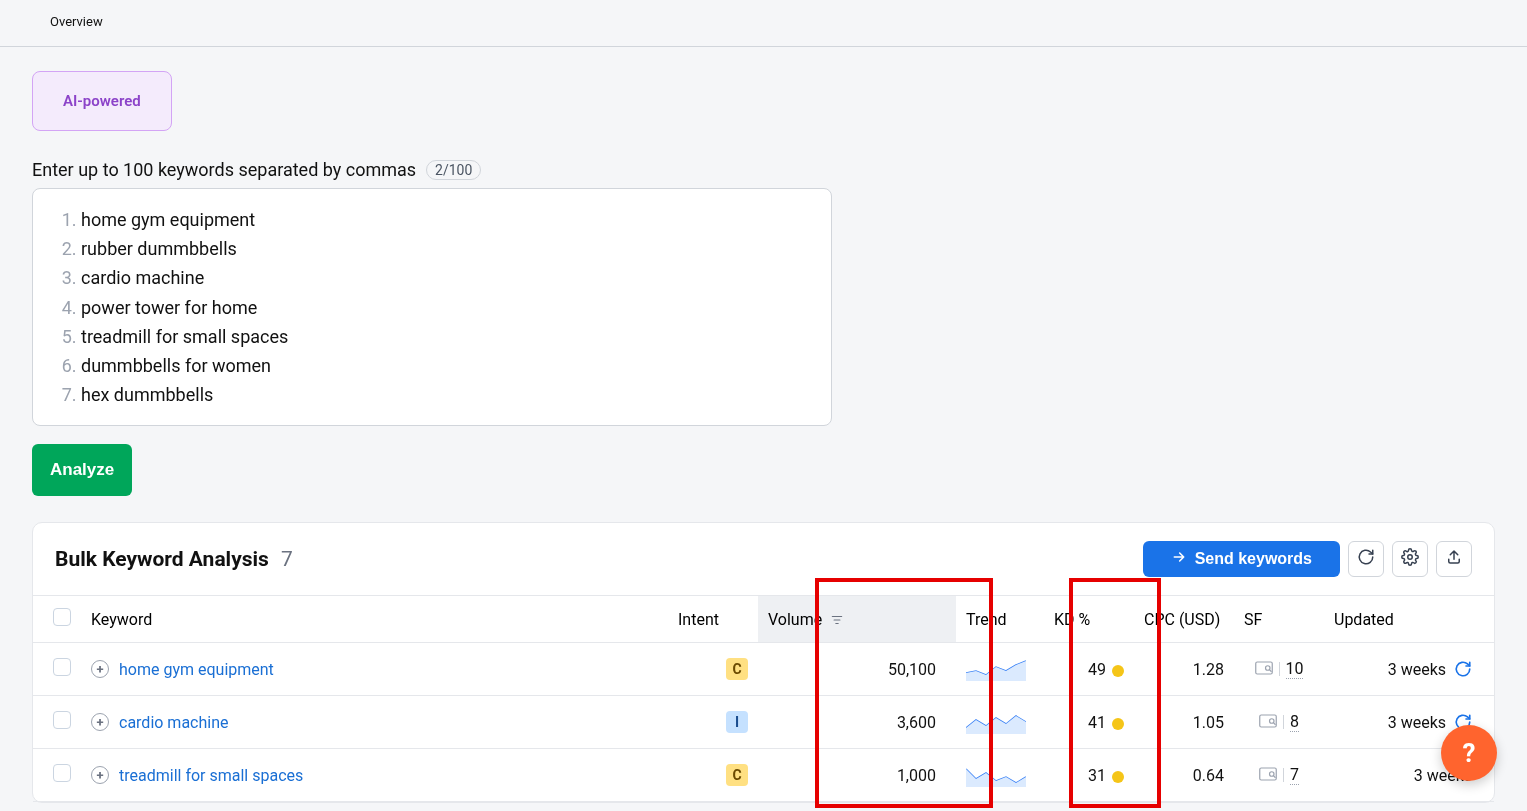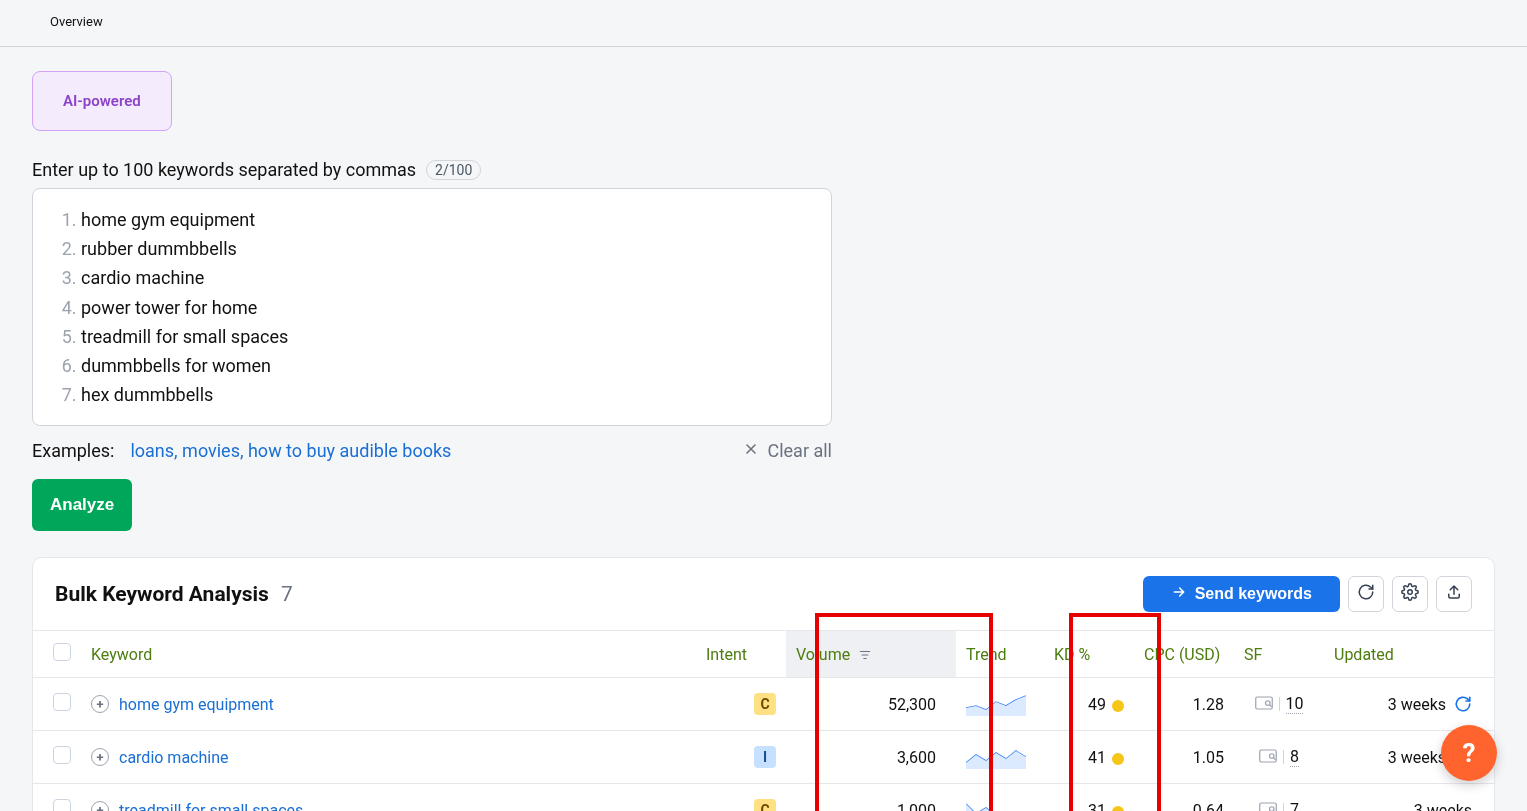--- a/index.html
+++ b/index.html
@@ -163,36 +163,36 @@
     color:#374151;
   }
   table.results {
     width: 100%;
     border-collapse: collapse;
     font-size: 16px;
   }
   table.results th {
     text-align: left;
     font-weight: 400;
-    color: #4d7c0f;
+    color: #000000;
     padding: 12px 10px;
     border-top: 1px solid #e5e7eb;
     border-bottom: 1px solid #e5e7eb;
     white-space: nowrap;
   }
   table.results td {
     padding: 14px 10px;
     border-bottom: 1px solid #e5e7eb;
     white-space: nowrap;
     color: #111;
   }
   .col-check { width: 46px; padding-left:20px !important;}
   .col-keyword { text-align:left; }
   .col-intent { width: 90px; text-align:right;}
-  .col-volume { width: 170px; text-align:right; padding-right:20px !important;}
+  .col-volume { width: 198px; text-align:right; padding-right:20px !important;}
   .col-trend { width: 88px; text-align:left;}
   .col-kd { width: 90px; text-align:right;}
   .col-cpc { width: 100px; text-align:right;}
   .col-sf { width: 90px; text-align:center;}
   .col-updated { width: 170px; text-align:right; padding-right:22px !important;}
   th.col-volume { background: #eef0f3; font-weight:400;}
   th.col-volume .sort-icon svg{width:14px;height:14px;vertical-align:-2px;margin-left:4px;}
   .checkbox {
     width: 18px;
     height: 18px;
@@ -288,33 +288,20 @@
       <li>home gym equipment</li>
       <li>rubber dummbbells</li>
       <li>cardio machine</li>
       <li>power tower for home</li>
       <li>treadmill for small spaces</li>
       <li>dummbbells for women</li>
       <li>hex dummbbells</li>
     </ol>
   </div>
 
-  <div class="kw-footer">
-    <span class="examples">Examples:</span>
-    <a>loans, movies, how to buy audible books</a>
-    <span class="spacer"></span>
-    <span class="clear-all">
-      <span>
-        <svg width="16" height="16" viewBox="0 0 24 24" stroke="#6b7280" stroke-width="2.4" stroke-linecap="round">
-            <path d="M6 6l12 12M18 6L6 18"></path>
-          </svg>
-      </span>
-      <span>Clear all</span>
-    </span>
-  </div>
 
   <button class="analyze-btn">Analyze</button>
 
   
   <div class="card">
     <div class="highlight-red hl-volume"></div>
     <div class="highlight-red hl-kd"></div>
 
     <div class="card-head">
       <span class="card-title">Bulk Keyword Analysis</span>
@@ -379,21 +366,21 @@
       <tbody id="rows">
           <tr>
             <td class="col-check"><span class="checkbox"></span></td>
             <td class="col-keyword">
               <div class="kw-cell">
                 <span class="plus-icon">+</span>
                 <span class="kw-link">home gym equipment</span>
               </div>
             </td>
             <td class="col-intent"><span class="intent-badge intent-c">C</span></td>
-            <td class="col-volume">52,300</td>
+            <td class="col-volume">50,100</td>
             <td class="col-trend"><span class="sparkline"><svg viewBox="0 0 60 24">
                   <polyline points="0,16 10,14 20,18 30,10 40,14 50,8 60,4" fill="none" stroke="#3b82f6" stroke-width="1.5"></polyline>
                   <polyline points="0,16 10,14 20,18 30,10 40,14 50,8 60,4 60,24 0,24" fill="#dbeafe" stroke="none"></polyline>
                 </svg></span></td>
             <td class="col-kd">49<span class="kd-dot"></span></td>
             <td class="col-cpc">1.28</td>
             <td class="col-sf"><span class="sf-cell">
                 <span><svg width="18" height="14" viewBox="0 0 24 18" fill="none" stroke="#9ca3af" stroke-width="1.6">
                     <rect x="1" y="1" width="22" height="16" rx="2"></rect>
                     <circle cx="17" cy="9" r="3"></circle>

